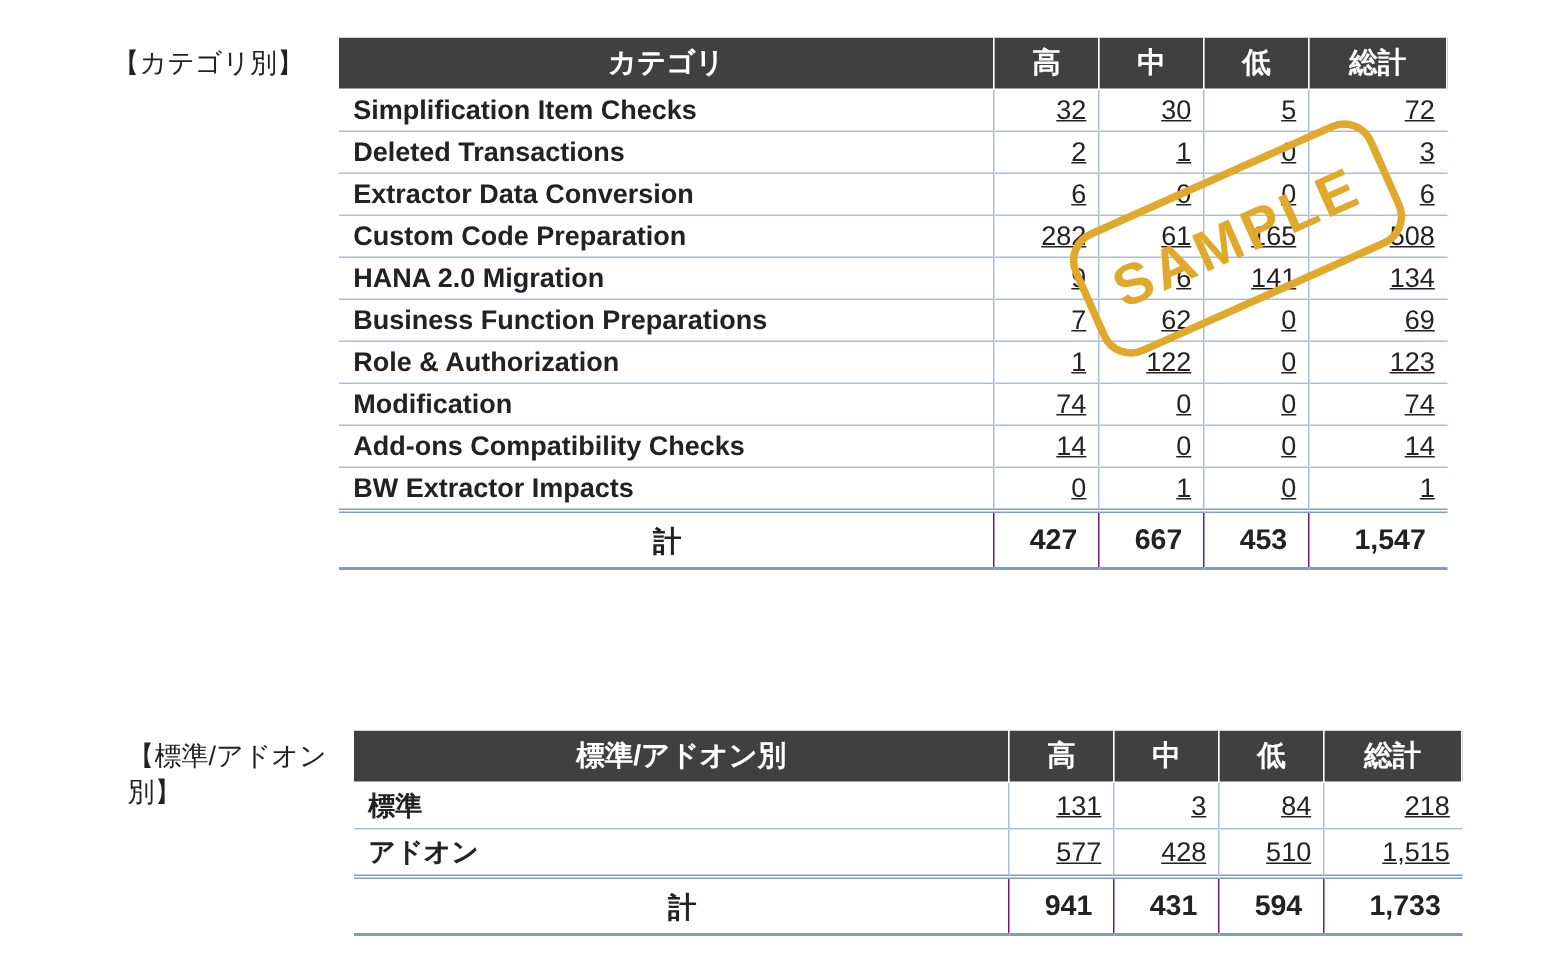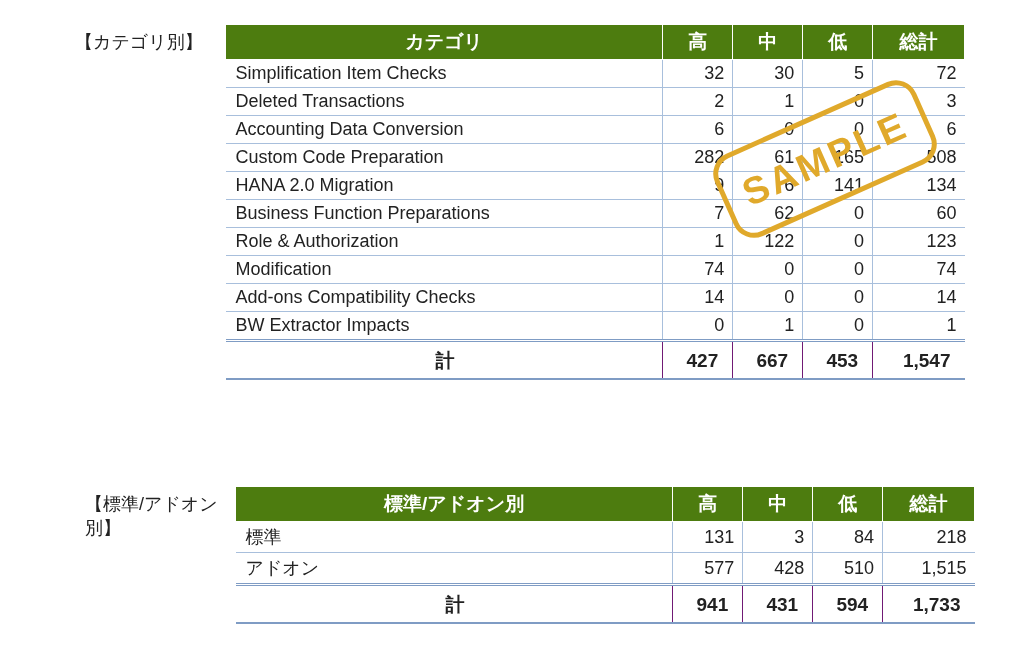--- a/index.html
+++ b/index.html
@@ -14,30 +14,30 @@
   .section2{position:absolute;left:85px;top:486px;width:900px;}
   .label{width:150px;text-align:left;font-size:18px;padding-top:6px;}
   .tblwrap{flex:none;}
   table{border-collapse:collapse;table-layout:fixed;}
   table.t1{width:740px;}
   table.t2{width:740px;}
   col.cc   {width:400px;}
   col.cnum {width:64px;}
   col.ctot {width:84px;}
   thead td{
-    background:#4d7c0f;color:#fff;font-weight:bold;text-align:center;
+    background:#404040;color:#fff;font-weight:bold;text-align:center;
     padding:4px 0;border:1px solid #fff;font-size:19px;
   }
   tbody td{
     border-bottom:1px solid #a8bfdc;
     padding:3px 8px 3px 10px;
     font-size:18px;
   }
-  tbody td.num{text-align:right;font-variant-numeric:tabular-nums;}
-  tbody td.cat{font-weight:normal;}
+  tbody td.num{text-align:right;font-variant-numeric:tabular-nums;text-decoration:underline;}
+  tbody td.cat{font-weight:bold;}
   tbody tr.row td{border-left:none;border-right:none;}
   tbody tr.row td+td{border-left:1px solid #a8bfdc;}
   tbody tr.row td:last-child{border-right:none;}
   tbody tr.row:first-child td{border-top:none;}
   tfoot td{
     border-top:3px double #7f9cc4;
     border-bottom:2px solid #7f9cc4;
     font-weight:bold;padding:6px 8px 4px 10px;font-size:19px;
   }
   tfoot td.num{text-align:right;padding-right:14px;}
@@ -95,21 +95,21 @@
             <td class="num">72</td>
           </tr>
           <tr class="row">
             <td class="cat">Deleted Transactions</td>
             <td class="num">2</td>
             <td class="num">1</td>
             <td class="num">0</td>
             <td class="num">3</td>
           </tr>
           <tr class="row">
-            <td class="cat">Accounting Data Conversion</td>
+            <td class="cat">Extractor Data Conversion</td>
             <td class="num">6</td>
             <td class="num">0</td>
             <td class="num">0</td>
             <td class="num">6</td>
           </tr>
           <tr class="row">
             <td class="cat">Custom Code Preparation</td>
             <td class="num">282</td>
             <td class="num">61</td>
             <td class="num">165</td>
@@ -120,21 +120,21 @@
             <td class="num">9</td>
             <td class="num">6</td>
             <td class="num">141</td>
             <td class="num">134</td>
           </tr>
           <tr class="row">
             <td class="cat">Business Function Preparations</td>
             <td class="num">7</td>
             <td class="num">62</td>
             <td class="num">0</td>
-            <td class="num">60</td>
+            <td class="num">69</td>
           </tr>
           <tr class="row">
             <td class="cat">Role &amp; Authorization</td>
             <td class="num">1</td>
             <td class="num">122</td>
             <td class="num">0</td>
             <td class="num">123</td>
           </tr>
           <tr class="row">
             <td class="cat">Modification</td>

